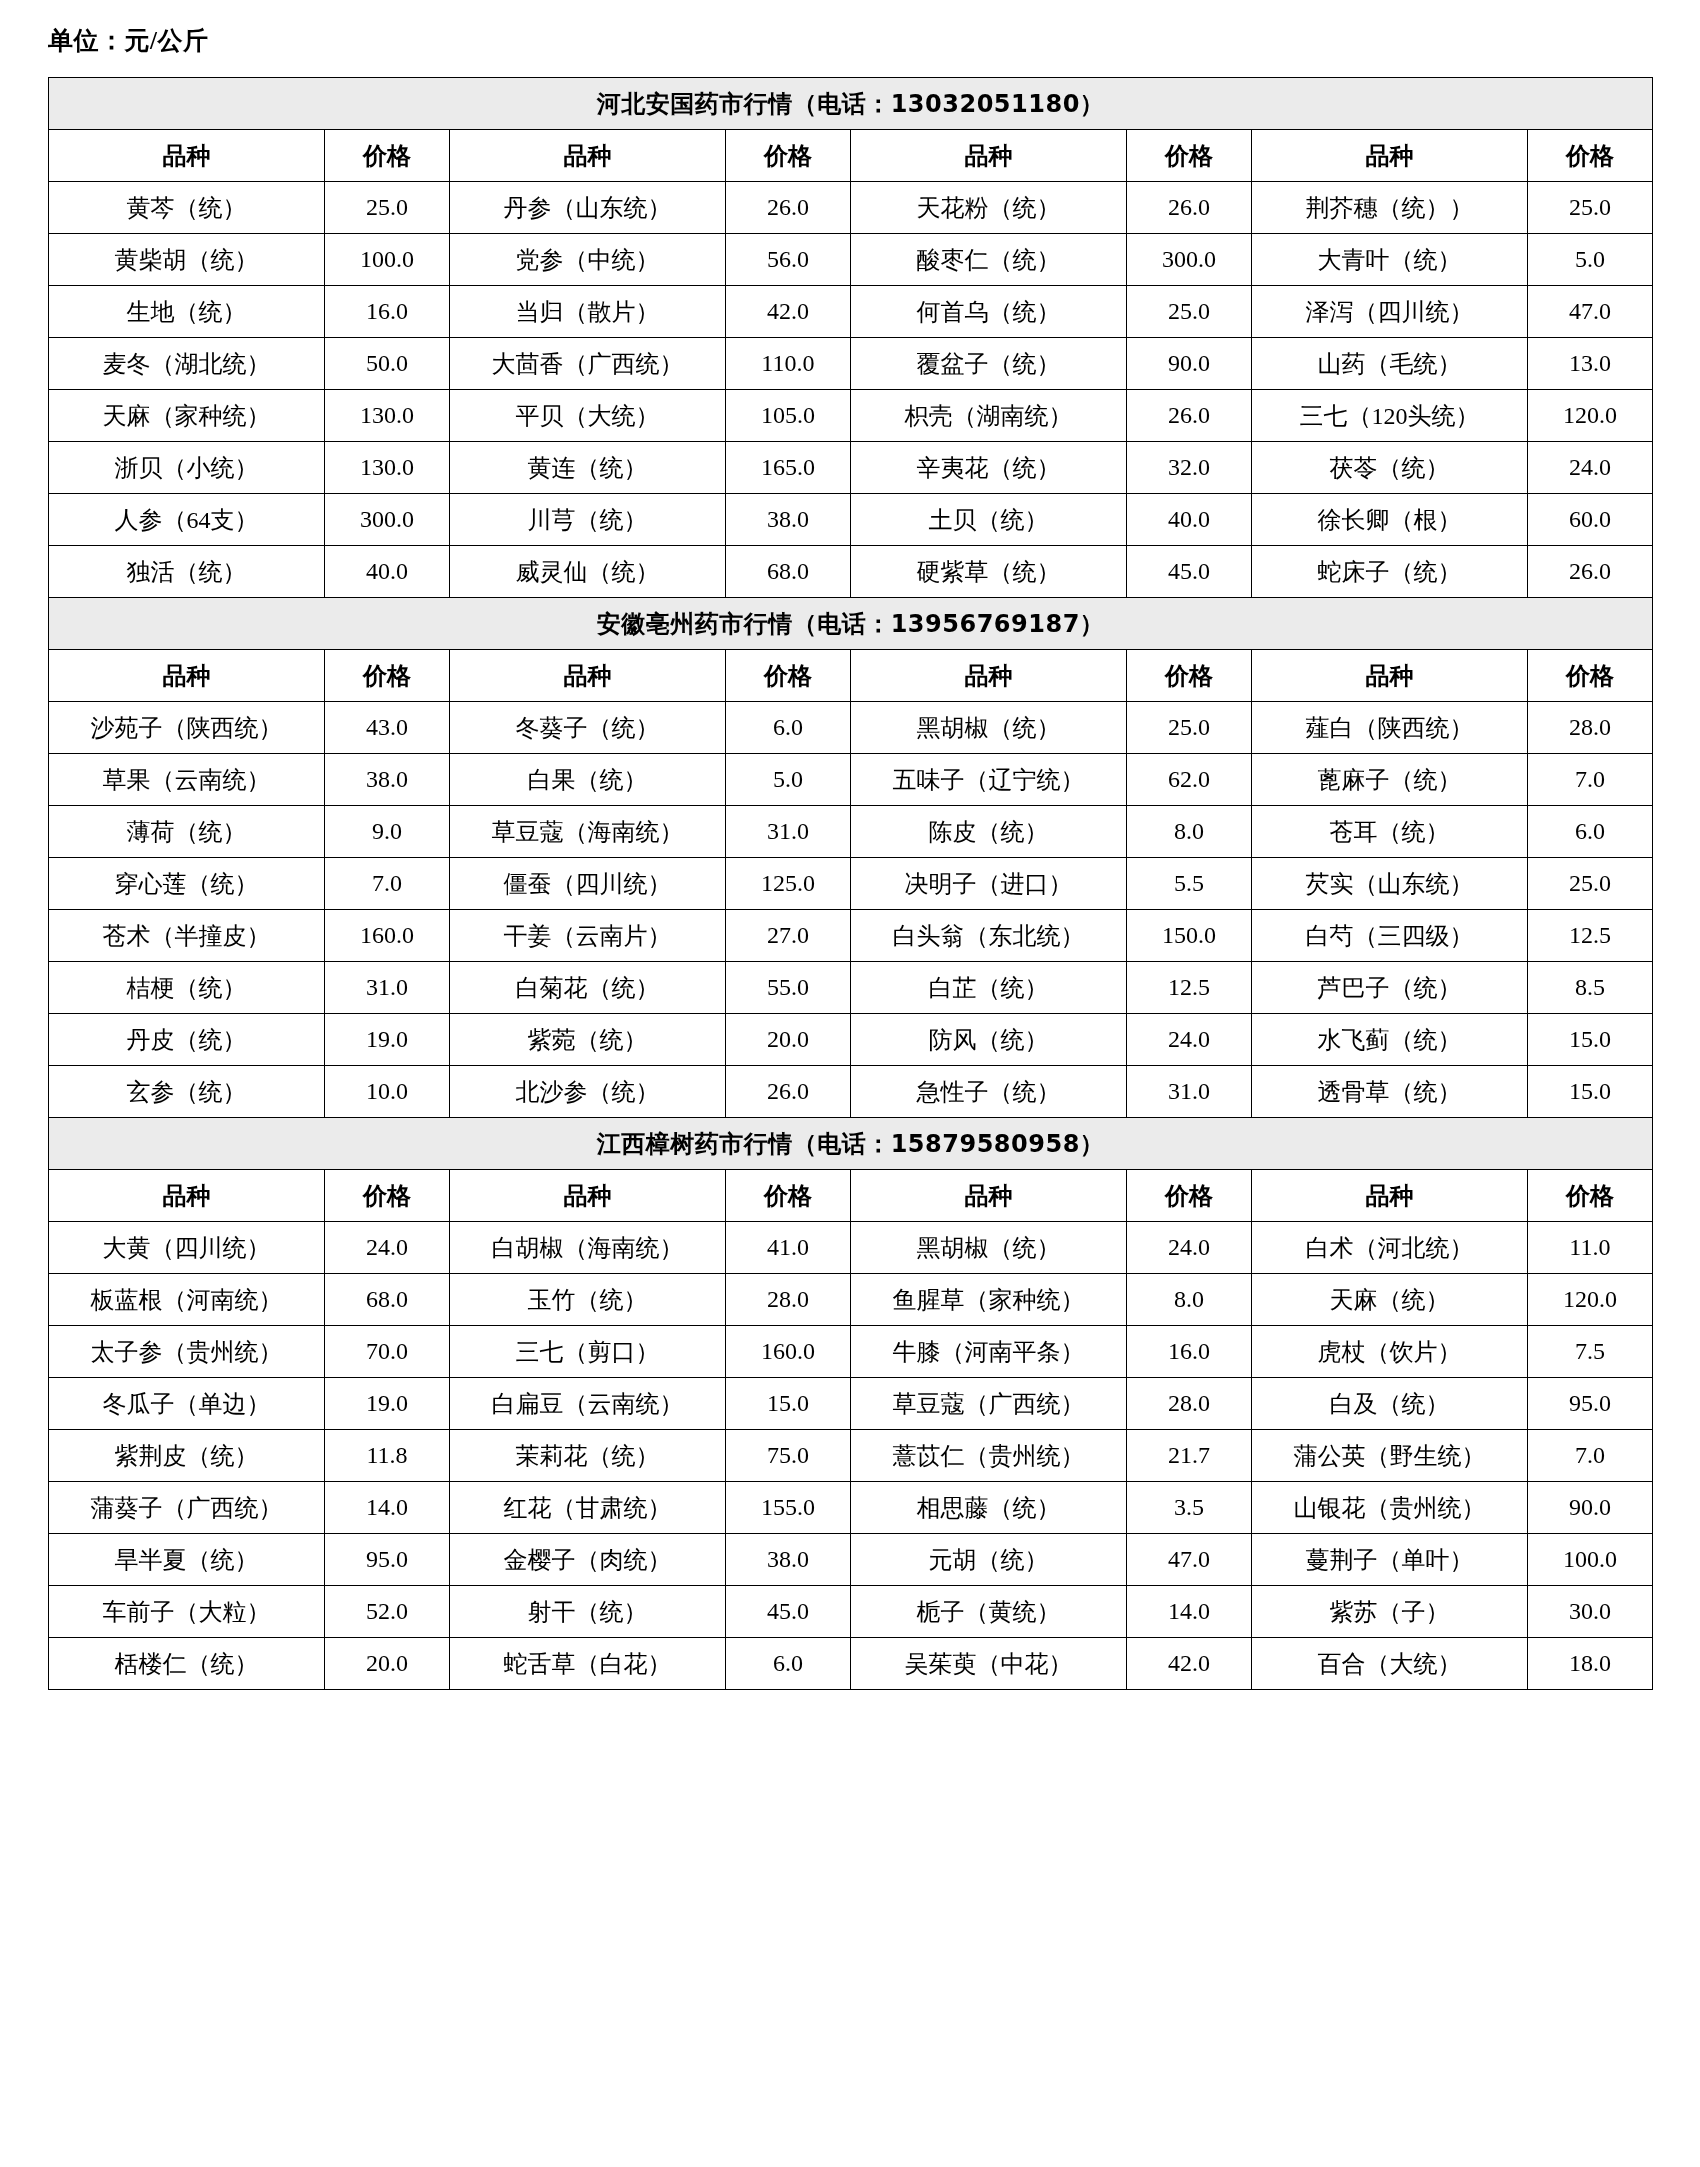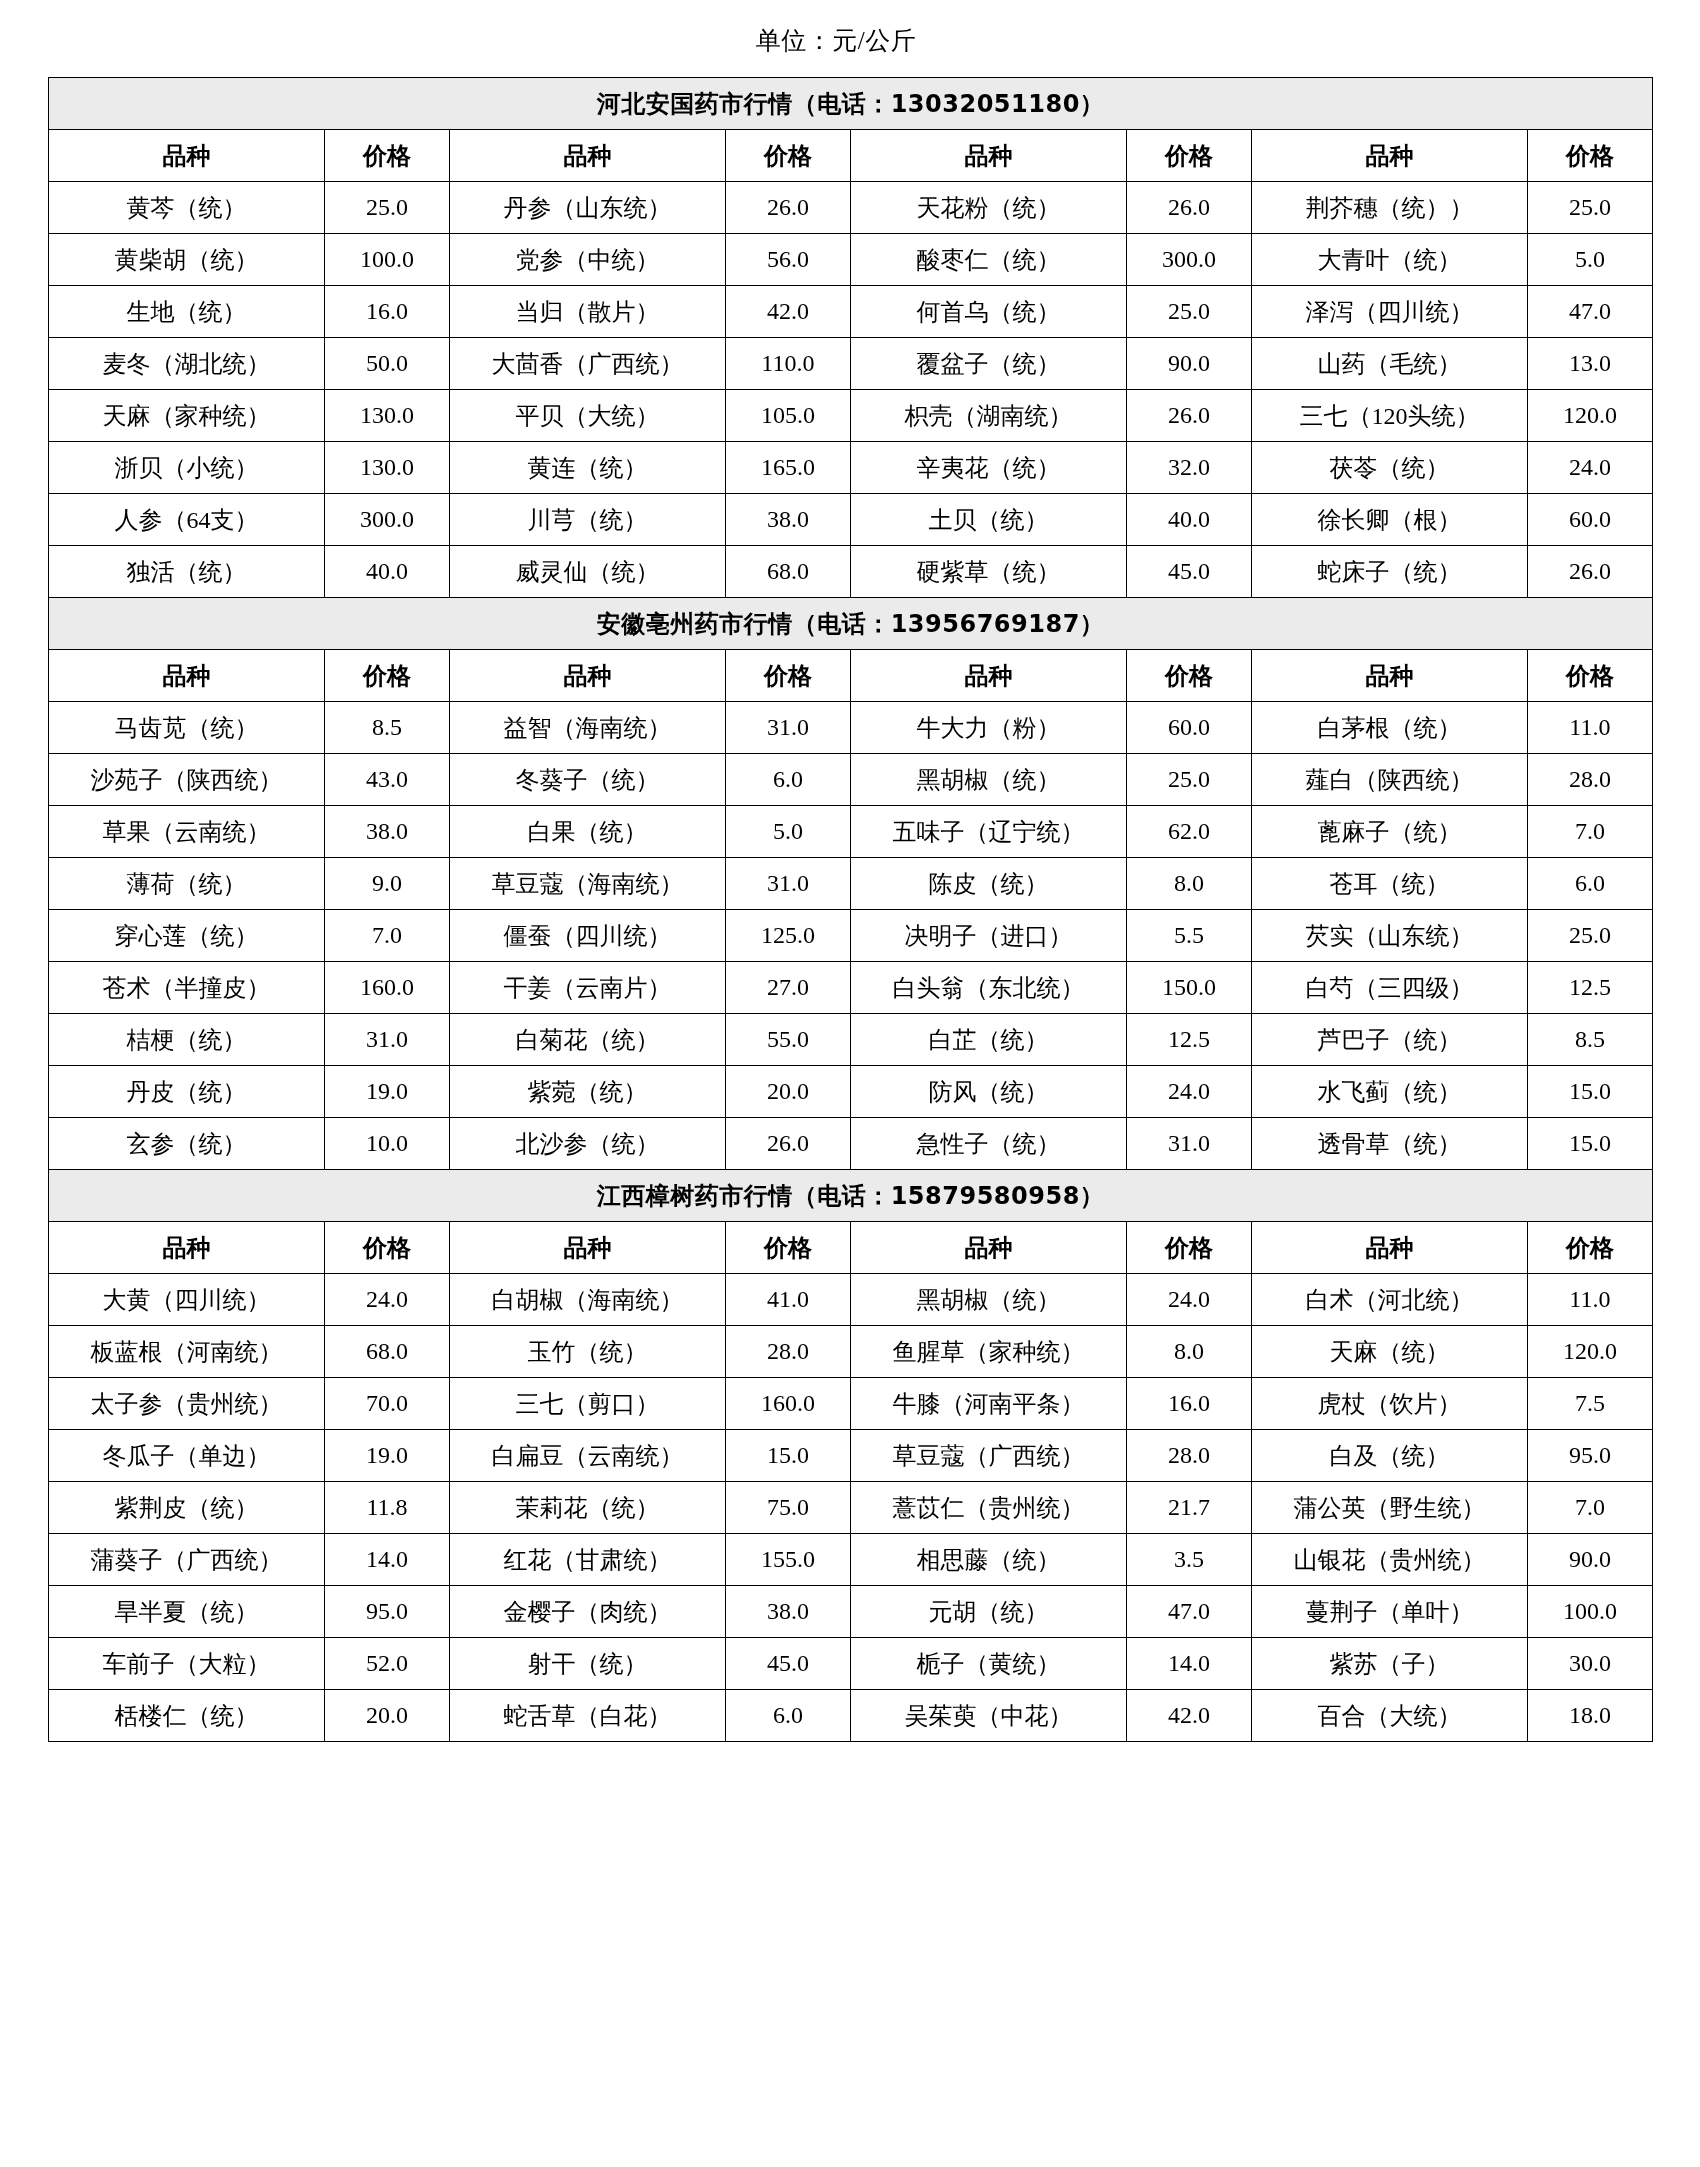--- a/index.html
+++ b/index.html
@@ -11,25 +11,26 @@
     width: 1701px;
     font-family: "Liberation Serif", "DejaVu Serif", serif;
     color: #000000;
   }
   .page {
     width: 1701px;
     box-sizing: border-box;
     padding: 24px 48px 18.4px 48px;
   }
   .unit-line {
-    text-align: center;
+    text-align: left;
     font-size: 25px;
     padding-right: 29px;
     padding-bottom: 20px;
     letter-spacing: 0.5px;
+    font-weight: bold;
   }
   table.sheet {
     width: 100%;
     border-collapse: collapse;
     table-layout: fixed;
   }
   table.sheet td {
     border: 0.9px solid #000000;
     text-align: center;
     vertical-align: middle;
@@ -184,30 +185,20 @@
           <td class="col-head">品种</td>
           <td class="col-head">价格</td>
           <td class="col-head">品种</td>
           <td class="col-head">价格</td>
           <td class="col-head">品种</td>
           <td class="col-head">价格</td>
           <td class="col-head">品种</td>
           <td class="col-head">价格</td>
         </tr>
         <tr>
-          <td class="name">马齿苋（统）</td>
-          <td class="price">8.5</td>
-          <td class="name">益智（海南统）</td>
-          <td class="price">31.0</td>
-          <td class="name">牛大力（粉）</td>
-          <td class="price">60.0</td>
-          <td class="name">白茅根（统）</td>
-          <td class="price">11.0</td>
-        </tr>
-        <tr>
           <td class="name">沙苑子（陕西统）</td>
           <td class="price">43.0</td>
           <td class="name">冬葵子（统）</td>
           <td class="price">6.0</td>
           <td class="name">黑胡椒（统）</td>
           <td class="price">25.0</td>
           <td class="name">薤白（陕西统）</td>
           <td class="price">28.0</td>
         </tr>
         <tr>

